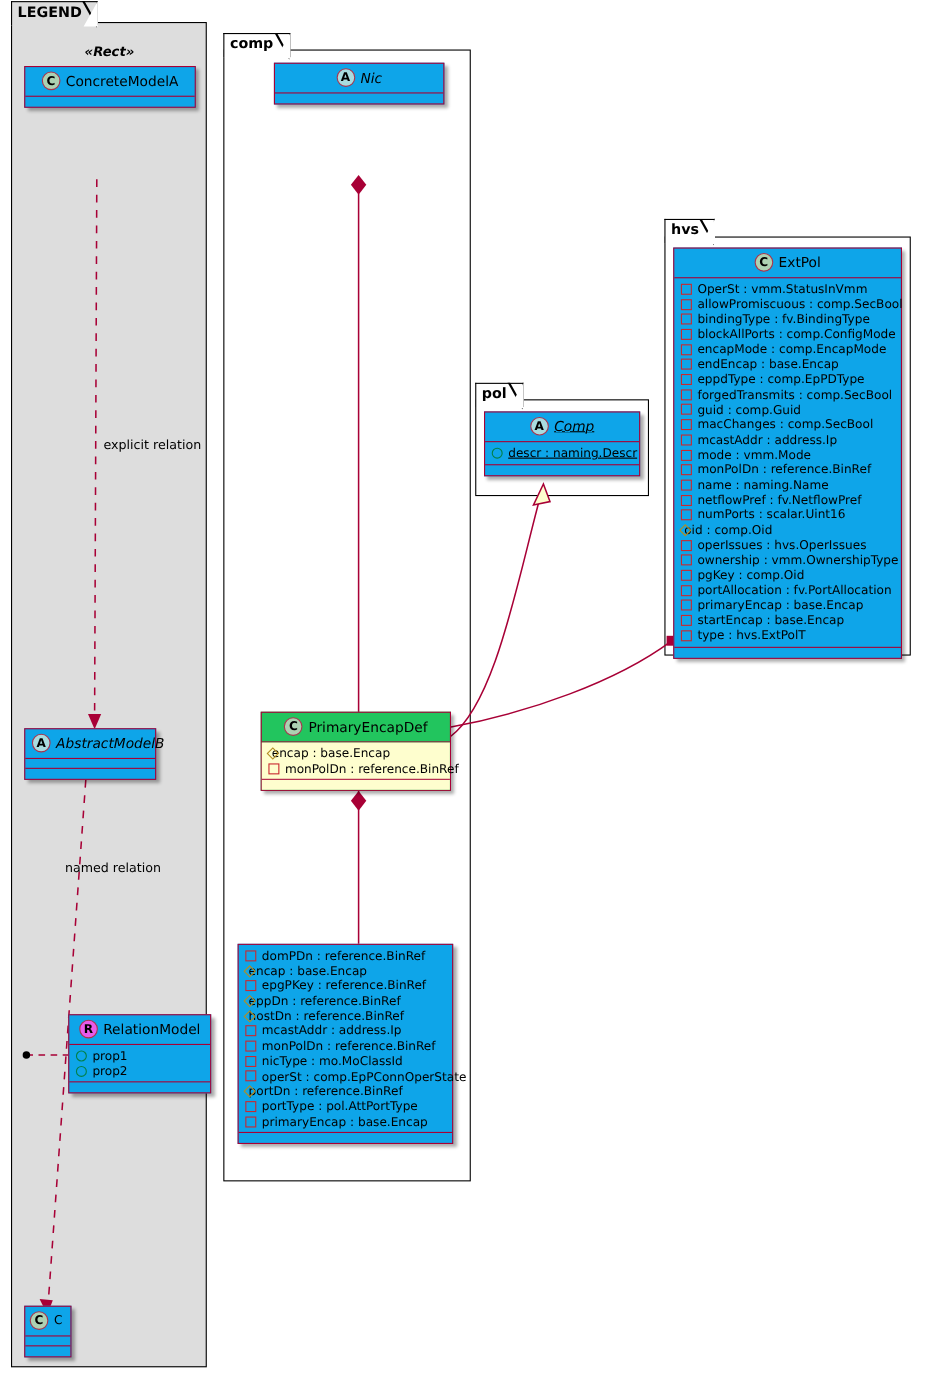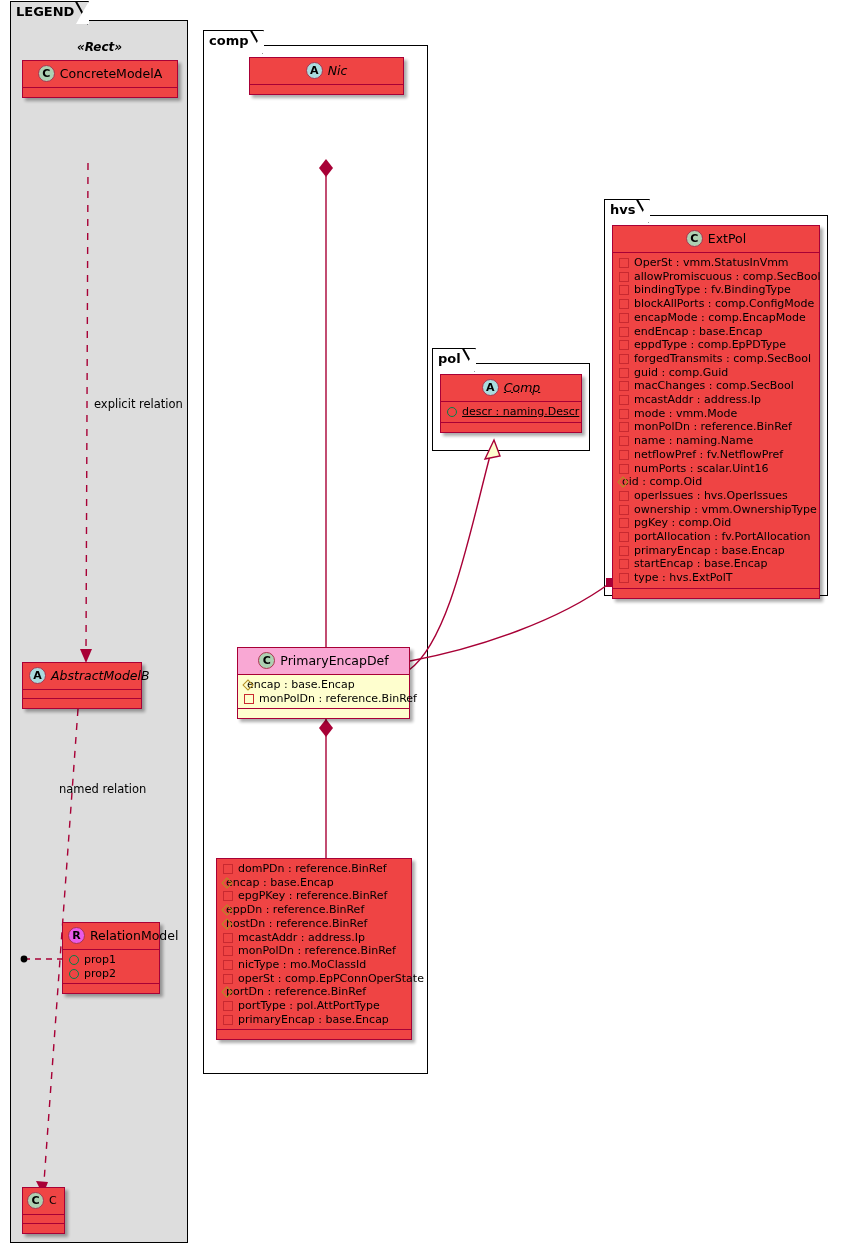--- a/index.html
+++ b/index.html
@@ -29,24 +29,24 @@
     position:absolute;right:0px;top:-1px;width:14px;height:24px;overflow:hidden;
   }
   .pkg-tab .slash i{
     position:absolute;display:block;width:1.6px;height:30px;background:#000;
     transform:rotate(-29deg);transform-origin:top left;left:0px;top:-1px;
   }
 
   
   .cls{
     position:absolute;box-sizing:border-box;
-    border:1.4px solid #A80036;background:#ef4444;
+    border:1.4px solid #A80036;background:#0ea5e9;
     box-shadow:3px 3px 3px rgba(0,0,0,0.33);
   }
-  .cls.hl{background:#f9a8d4;}
+  .cls.hl{background:#22c55e;}
   .cls-head{
     box-sizing:border-box;width:100%;
     border-bottom:1.4px solid #A80036;
     padding:4px 8px 5px 8px;text-align:center;white-space:nowrap;
   }
   .cls-head .nm{font-size:12.5px;vertical-align:middle;}
   .cls-head .nm.ital{font-style:italic;}
   .cls-body{
     box-sizing:border-box;width:100%;
     border-bottom:1.4px solid #A80036;
@@ -153,21 +153,21 @@
 </div>
 
 <div class="cls" style="left:22px;top:662px;width:120px;">
   <div class="cls-head" style="padding:4px 6px 5px 6px;">
     <span class="badge a">A</span><span class="nm ital">AbstractModelB</span>
   </div>
   <div class="cls-body" style="height:9px;padding:0;"></div>
   <div class="cls-foot"></div>
 </div>
 
-<div class="cls" style="left:62px;top:922px;width:98px;">
+<div class="cls" style="left:62px;top:922px;width:130px;">
   <div class="cls-head" style="padding:4px 5px 5px 5px;">
     <span class="badge r">R</span><span class="nm">RelationModel</span>
   </div>
   <div class="cls-body">
     <div class="attr"><span class="g circle"></span><span class="tx">prop1</span></div>
     <div class="attr"><span class="g circle"></span><span class="tx">prop2</span></div>
   </div>
   <div class="cls-foot"></div>
 </div>
 

